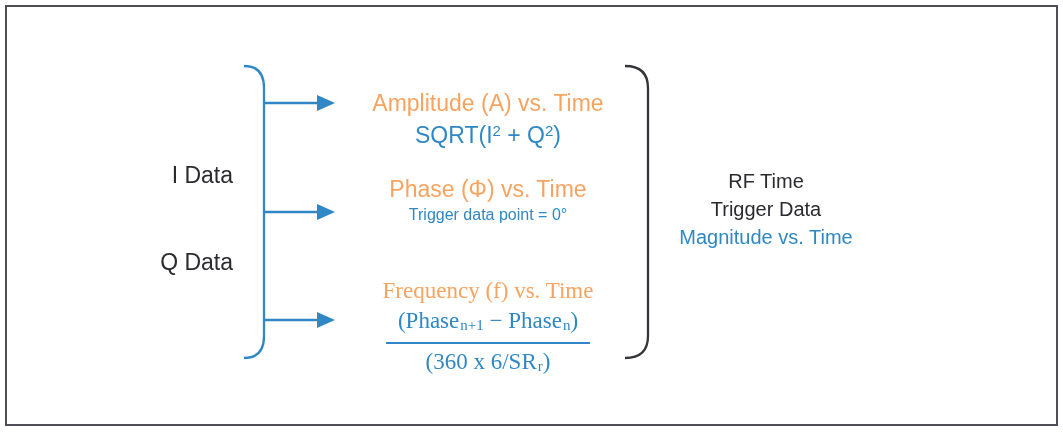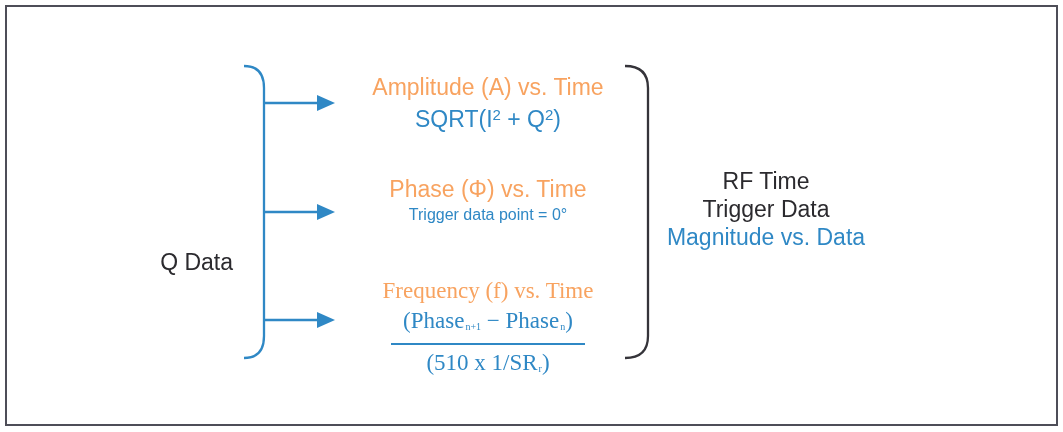--- a/index.html
+++ b/index.html
@@ -41,38 +41,38 @@
   .label-i { top: 163px; }
   .label-q { top: 250px; }
 
   .out-group {
     position: absolute;
     left: 330px; width: 316px;
     text-align: center;
     font-size: 23px;
     line-height: 28px;
   }
-  .g1 { top: 73px; }
+  .g1 { top: 89px; }
   .g2 { top: 175px; text-align: center; }
   .g3 { top: 277px; font-family: Liberation Serif, serif; }
   .out-title { color: var(--orange, #F8A360); }
   .out-formula { color: var(--blue, #2F88C5); }
   .out-note { font-size: 16px; line-height: 21px; color: var(--blue, #2F88C5); margin-top: 1px; }
   .sup { font-size: 15px; vertical-align: 7px; }
-  .sub { font-size: 10px; vertical-align: -2px; margin-left: 1px; }
+  .sub { font-size: 15px; vertical-align: -2px; margin-left: 1px; }
 
   .fraction { display: inline-block; margin-top: 2px; line-height: 27px; color: var(--blue, #2F88C5); }
   .numerator { padding: 0 12px 3px 12px; border-bottom: 2.5px solid var(--blue, #2F88C5); }
   .denominator { padding-top: 4px; }
 
   .result-block {
     position: absolute;
     left: 635px; top: 167px; width: 262px;
     text-align: center;
-    font-size: 23px;
+    font-size: 20px;
     line-height: 28px;
   }
   .result-line { color: var(--text-dark, #2B2A2E); }
   .result-line-blue { color: var(--blue, #2F88C5); }
 </style>
 </head>
 <body>
 
 <div class="canvas">
 
@@ -91,20 +91,21 @@
     <g>
       <line class="arrow-line" x1="265" y1="212" x2="319" y2="212"></line>
       <polygon class="arrow-head" points="317,204 317,220 335,212"></polygon>
     </g>
     <g>
       <line class="arrow-line" x1="265" y1="320" x2="319" y2="320"></line>
       <polygon class="arrow-head" points="317,312 317,328 335,320"></polygon>
     </g>
   </svg>
 
+  <div class="input-label label-i">I Data</div>
   <div class="input-label label-q">Q Data</div>
 
   <div class="out-group g1">
     <div class="out-title">Amplitude (A) vs. Time</div>
     <div class="out-formula">
       <span>SQRT(I</span><span class="sup">2</span><span> + Q</span><span class="sup">2</span><span>)</span>
     </div>
   </div>
 
   <div class="out-group g2">
@@ -112,24 +113,24 @@
     <div class="out-note">Trigger data point = 0°</div>
   </div>
 
   <div class="out-group g3">
     <div class="out-title">Frequency (f) vs. Time</div>
     <div class="fraction">
       <div class="numerator">
         <span>(Phase</span><span class="sub">n+1</span><span> − </span><span>Phase</span><span class="sub">n</span><span>)</span>
       </div>
       <div class="denominator">
-        <span>(510 x 1/SR</span><span class="sub">r</span><span>)</span>
+        <span>(360 x 6/SR</span><span class="sub">r</span><span>)</span>
       </div>
     </div>
   </div>
 
   <div class="result-block">
     <div class="result-line">RF Time</div>
     <div class="result-line">Trigger Data</div>
-    <div class="result-line-blue">Magnitude vs. Data</div>
+    <div class="result-line-blue">Magnitude vs. Time</div>
   </div>
 
 </div>
 
 </body></html>

